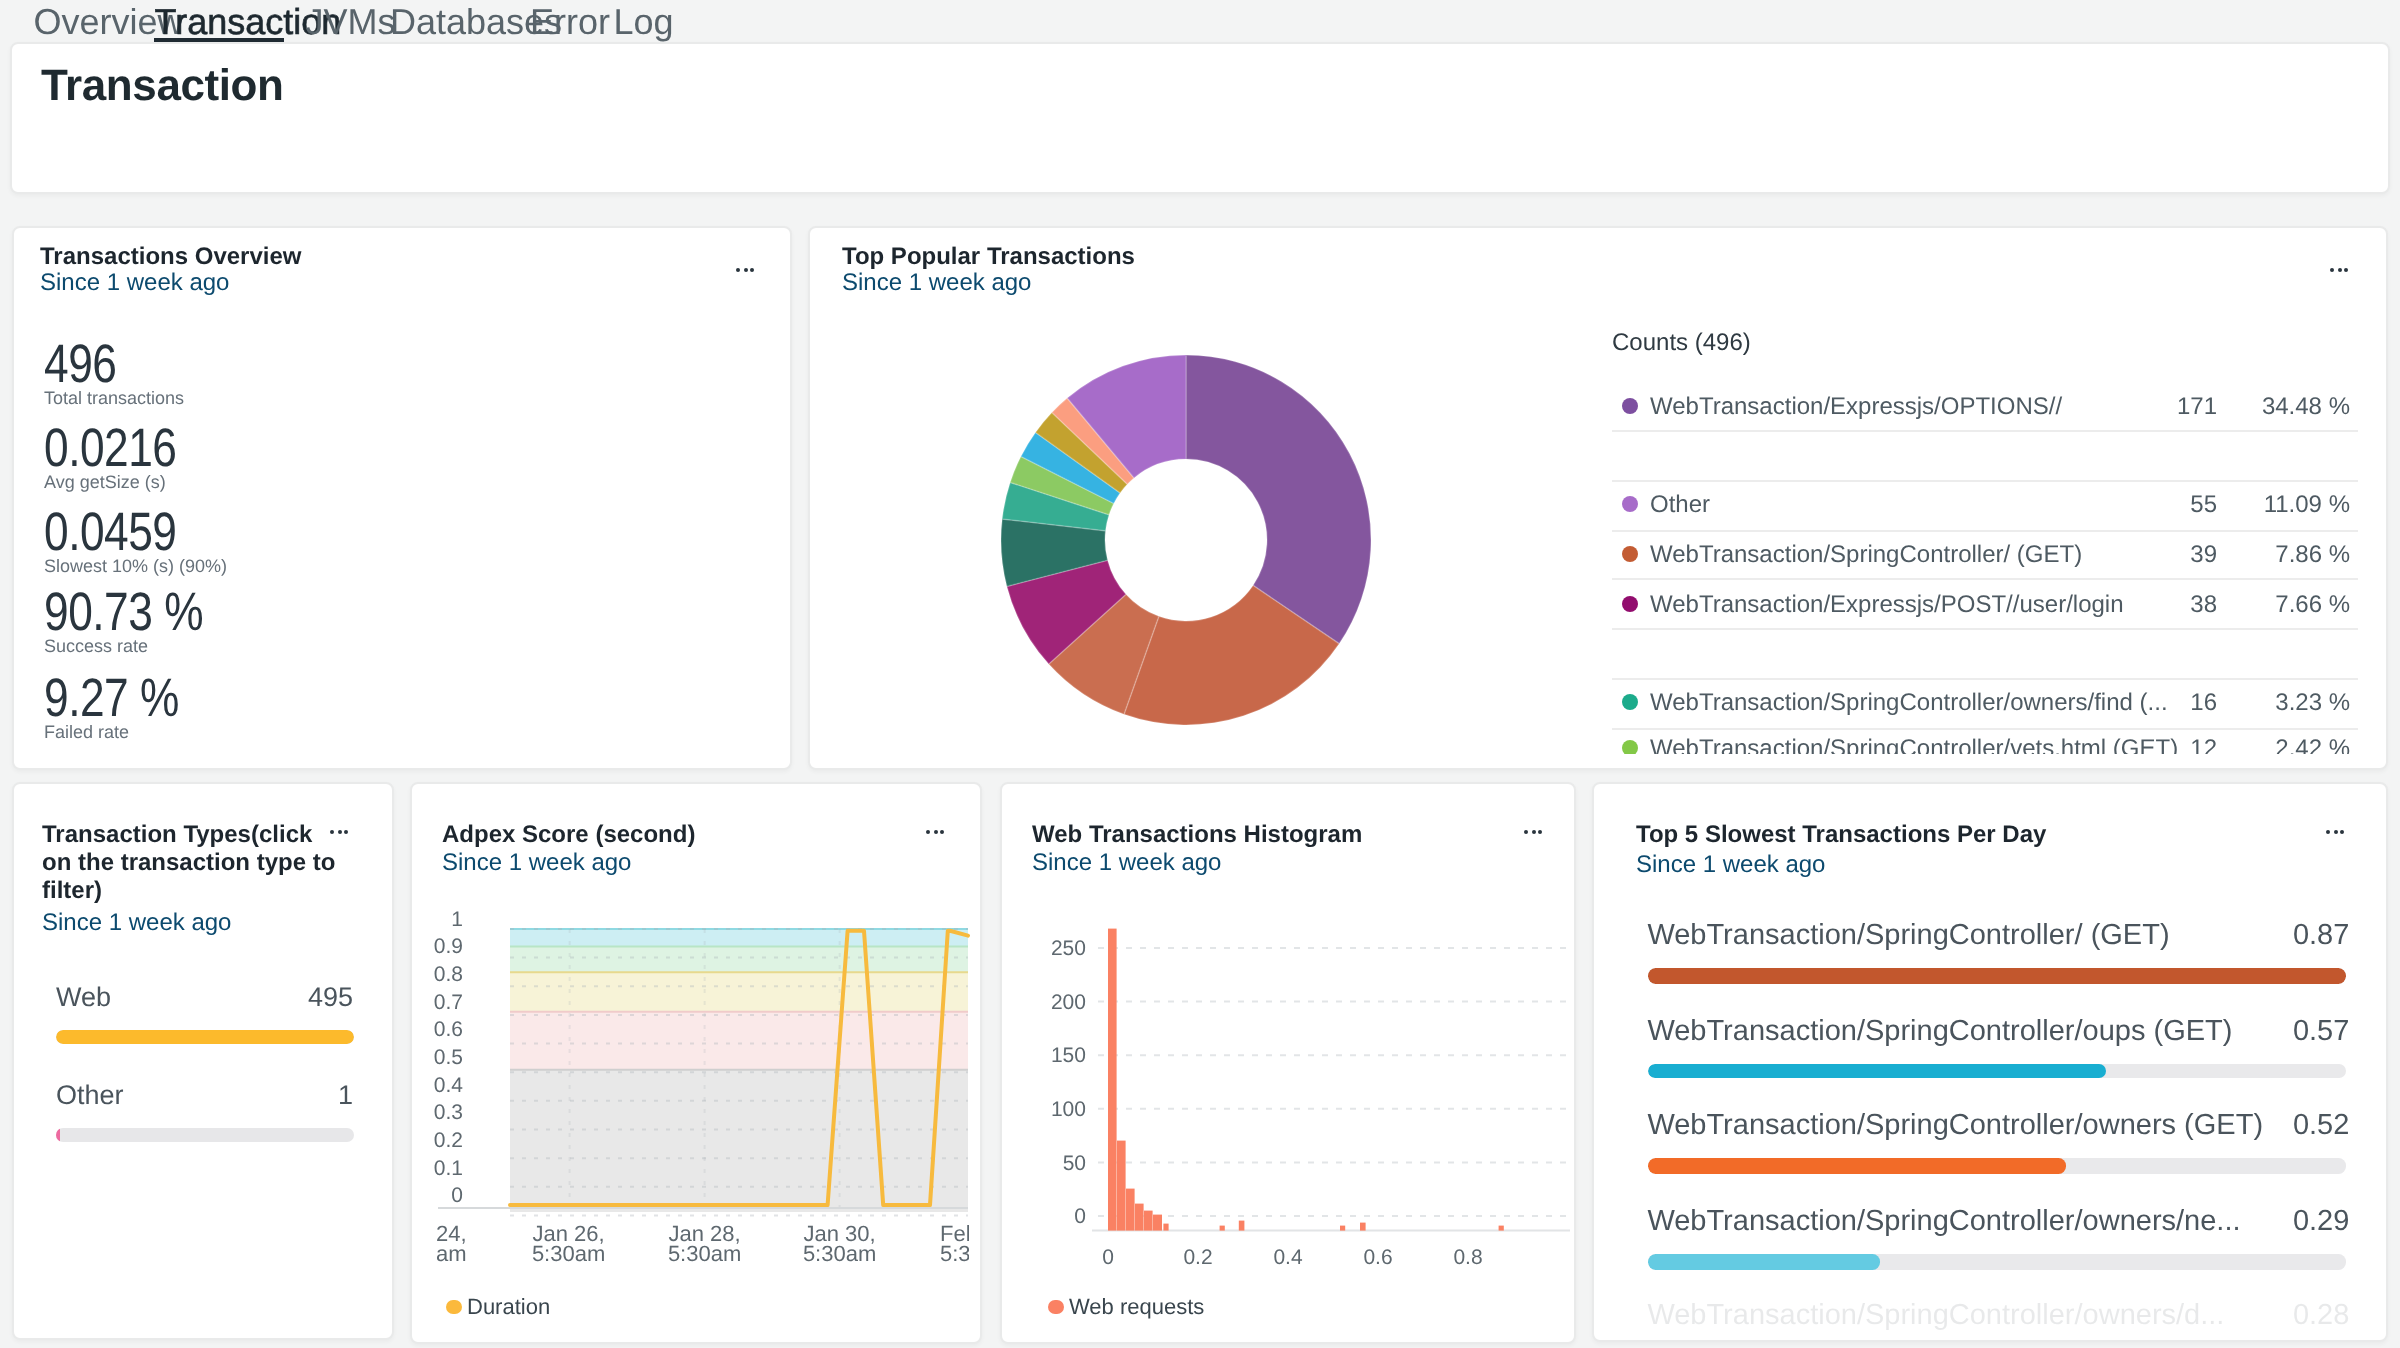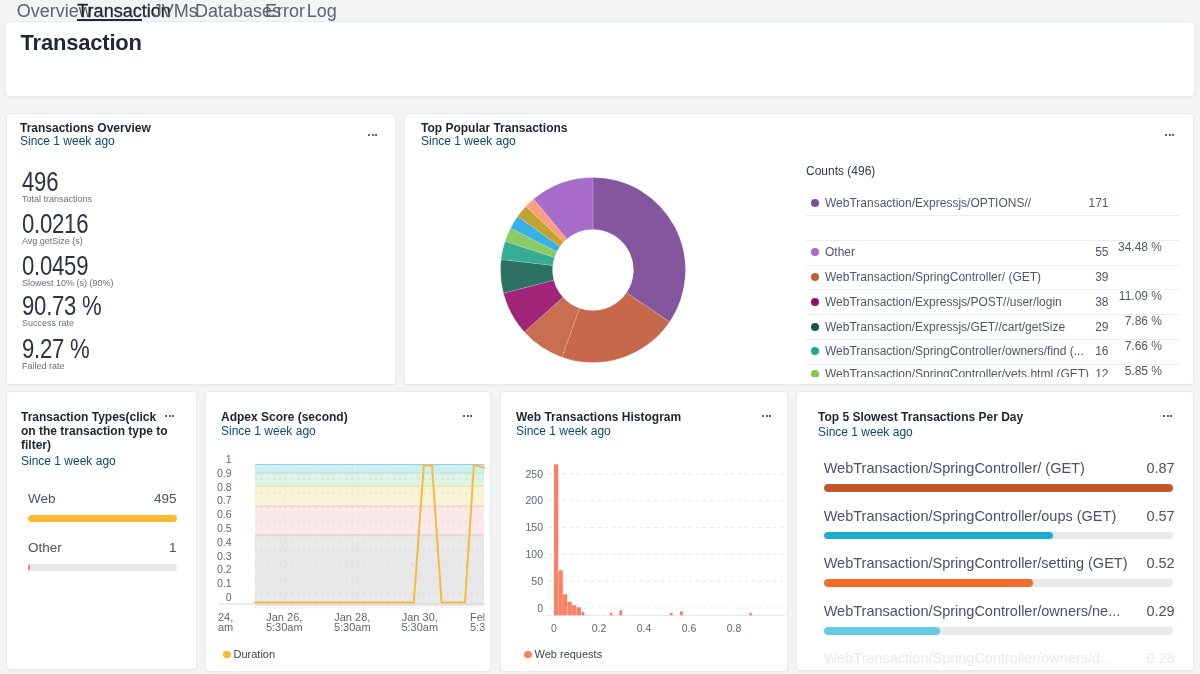--- a/index.html
+++ b/index.html
@@ -14,21 +14,21 @@
 .tab.act { color:#1d282f; -webkit-text-stroke:0.3px #1d282f; }
 
 .metric { position:absolute; left:15px; }
 .mnum { font-size:27px; line-height:21px; color:#2a353e; letter-spacing:-0.3px; transform:scaleX(0.82); transform-origin:0 50%; }
 .mlab { font-size:9px; color:#67717a; margin-top:1px; }
 
 .lrow { position:absolute; left:401px; width:373px; height:16px; font-size:12px; color:#4e5a62; }
 .ldot { position:absolute; left:5px; top:4px; width:8px; height:8px; border-radius:50%; }
 .lname { position:absolute; left:19px; top:1px; white-space:nowrap;text-align:right; }
 .lcnt { position:absolute; right:70.5px; top:1px; }
-.lpct { position:absolute; right:17px; top:1px;margin-top:44px; }
+.lpct { position:absolute; right:4px; top:1px; }
 .lsep { position:absolute; left:401px; width:373px; height:1px; background:#ececec; }
 
 .bt { position:absolute; font-size:13.5px; color:#4a545c; }
 .bbar { position:absolute; left:21px; width:149px; height:7px; border-radius:3.5px; overflow:hidden; background:#e7e7e9; }
 
 .ax { font-size:10.5px; fill:#5e686f; font-family:"Liberation Sans", sans-serif; }
 .axx { font-size:11px; fill:#5e686f; font-family:"Liberation Sans", sans-serif; }
 .leg { position:absolute; font-size:11px; color:#39454d; }
 .leg i { display:inline-block; width:7.5px; height:7.5px; border-radius:50%; margin-right:3px; }
 
@@ -127,26 +127,20 @@
         <span class="lpct">7.86 %</span>
       </div>
 <div class="lsep" style="top:175.8px"></div>
 <div class="lrow" style="top:180.2px">
         <span class="ldot" style="background:#920d6e"></span>
         <span class="lname">WebTransaction/Expressjs/POST//user/login</span>
         <span class="lcnt">38</span>
         <span class="lpct">7.66 %</span>
       </div>
 <div class="lsep" style="top:200.6px"></div>
-<div class="lrow" style="top:205.0px">
-        <span class="ldot" style="background:#14594e"></span>
-        <span class="lname">WebTransaction/Expressjs/GET//cart/getSize</span>
-        <span class="lcnt">29</span>
-        <span class="lpct">5.85 %</span>
-      </div>
 <div class="lsep" style="top:225.4px"></div>
 <div class="lrow" style="top:229.8px">
         <span class="ldot" style="background:#1cab8b"></span>
         <span class="lname">WebTransaction/SpringController/owners/find (...</span>
         <span class="lcnt">16</span>
         <span class="lpct">3.23 %</span>
       </div>
 <div class="lsep" style="top:250.2px"></div>
 <div class="lrow" style="top:252.6px">
         <span class="ldot" style="background:#83c847"></span>
@@ -303,21 +297,21 @@
       <div class="tfill" style="width:100.0%;background:#c2572d"></div>
     </div>
 <div class="trow" style="top:115.6px;opacity:1">
       <span class="tname">WebTransaction/SpringController/oups (GET)</span>
       <span class="tval">0.57</span>
     </div>
 <div class="tbar" style="top:139.8px">
       <div class="tfill" style="width:65.5%;background:#19aed1"></div>
     </div>
 <div class="trow" style="top:163.2px;opacity:1">
-      <span class="tname">WebTransaction/SpringController/setting (GET)</span>
+      <span class="tname">WebTransaction/SpringController/owners (GET)</span>
       <span class="tval">0.52</span>
     </div>
 <div class="tbar" style="top:187.4px">
       <div class="tfill" style="width:59.8%;background:#f26b28"></div>
     </div>
 <div class="trow" style="top:210.8px;opacity:1">
       <span class="tname">WebTransaction/SpringController/owners/ne...</span>
       <span class="tval">0.29</span>
     </div>
 <div class="tbar" style="top:235.0px">

